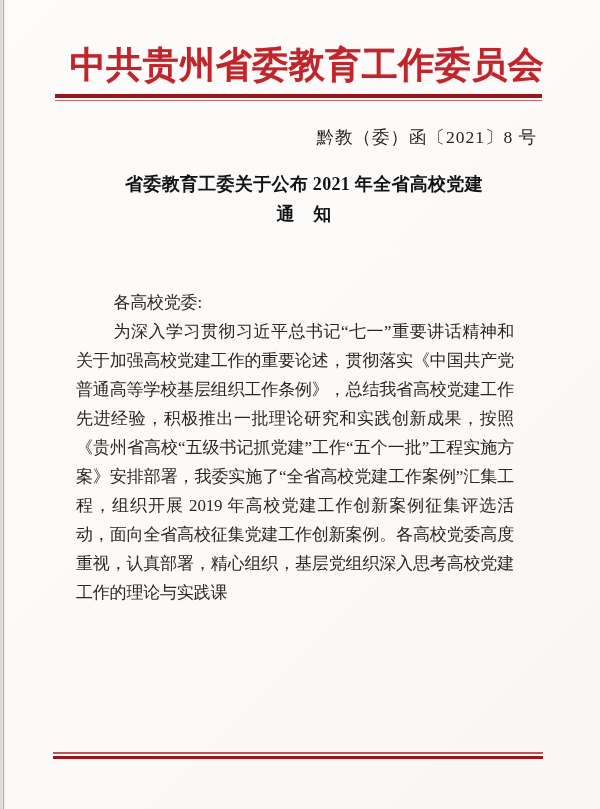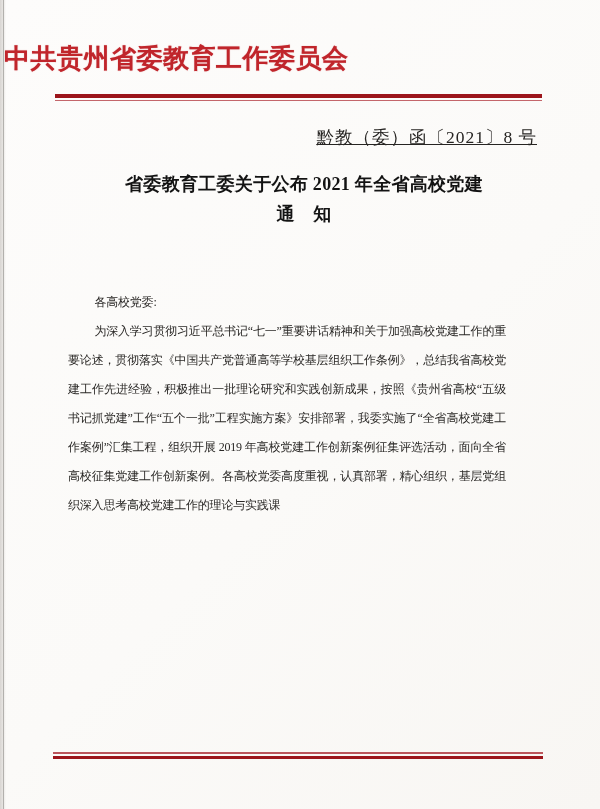--- a/index.html
+++ b/index.html
@@ -23,23 +23,24 @@
     position: absolute;
     left: 3px; top: 0; bottom: 0;
     width: 1px;
     background: rgba(110,108,105,0.45);
   }
   .org-name {
     position: absolute;
     top: 41px;
     left: 0;
     width: 100%;
-    padding-left: 4px;
+    padding-left: 14px;
     box-sizing: border-box;
-    font-size: 26px;
+    text-align: center;
+    font-size: 36px;
     font-weight: bold;
     letter-spacing: 0.5px;
     color: #c0252b;
     text-shadow: 0 0 1px rgba(192,37,43,0.55);
     white-space: nowrap;
   }
   .rule { position: absolute; left: 55px; width: 487px; }
   .rule-top { top: 94px; }
   .rule .thick { height: 3.5px; background: #9c151b; }
   .rule .gap   { height: 2px; }
@@ -48,40 +49,39 @@
   .rule-bottom .thin  { background: #bb555b; }
   .doc-number {
     position: absolute;
     top: 125px;
     right: 63px;
     font-size: 17.5px;
     color: #26242!;
     color: #262422;
     letter-spacing: 1px;
     white-space: nowrap;
-    text-decoration: underline;
   }
   .doc-title {
     position: absolute;
     top: 169px;
     left: 85px;
     width: 438px;
     text-align: center;
     font-size: 18px;
     line-height: 30px;
     font-weight: bold;
     color: #131313;
     letter-spacing: 0.3px;
   }
   .body-text {
     position: absolute;
     top: 288px;
-    left: 68px;
+    left: 76px;
     width: 438px;
-    font-size: 12px;
+    font-size: 17px;
     line-height: 29px;
     letter-spacing: -0.2px;
     color: #2a2826;
     text-align: justify;
   }
   .body-text p {
     margin: 0;
     text-indent: 2.2em;
   }
   .salutation { text-indent: 0; }

